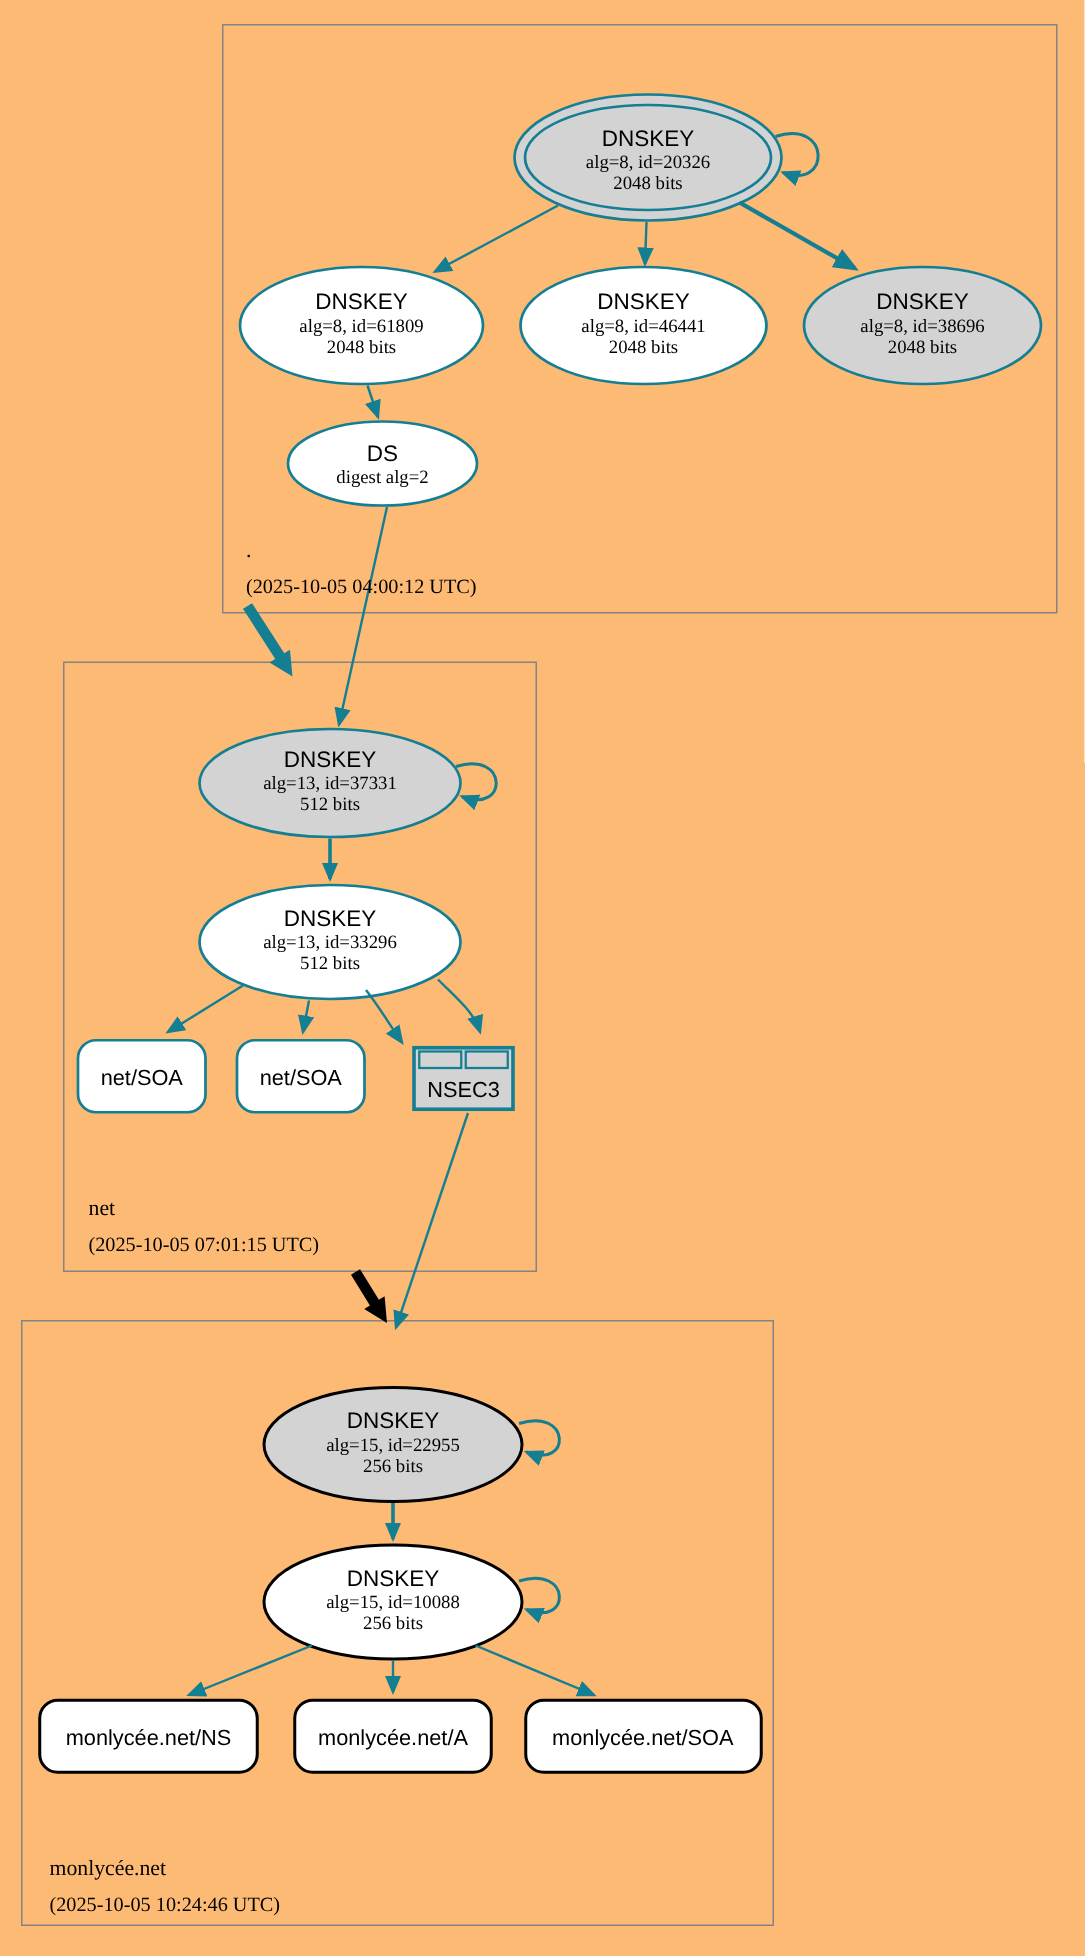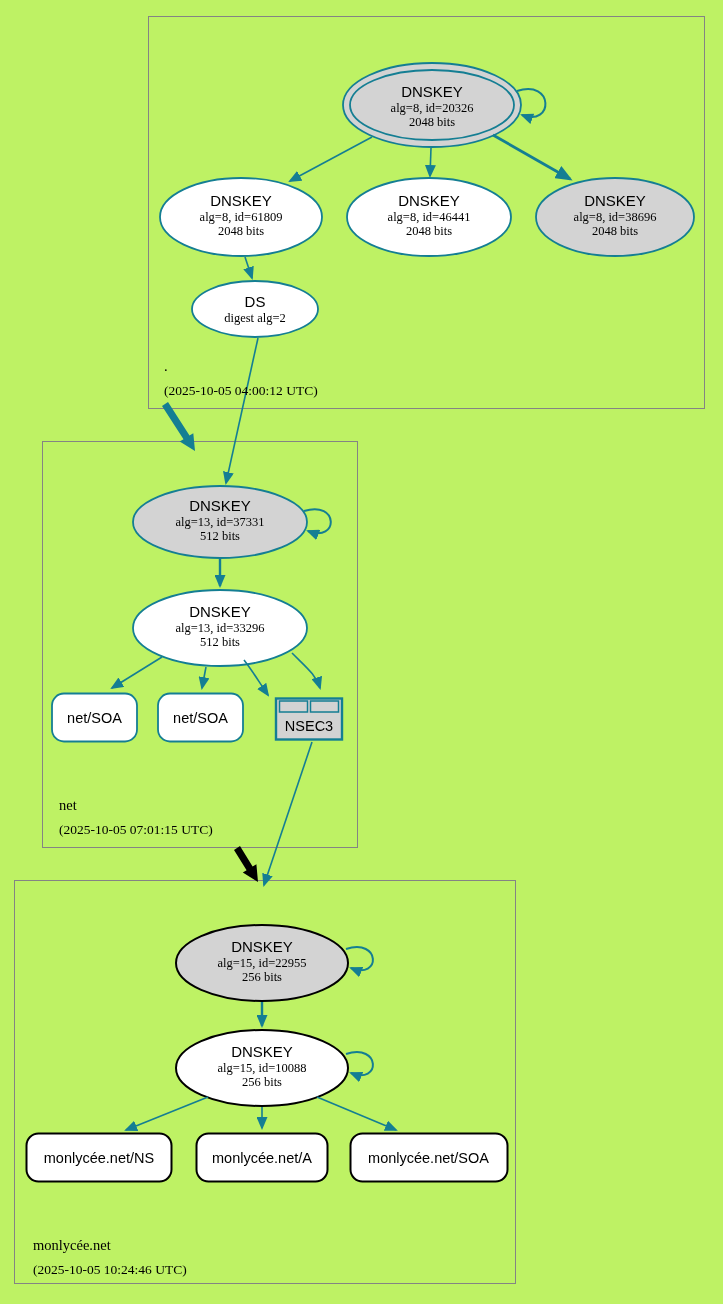--- a/index.html
+++ b/index.html
@@ -1,16 +1,16 @@
 <!DOCTYPE html>
 <html><head>
 <meta charset="utf-8">
 <style>
   html,body{margin:0;padding:0;background:#ffffff;}
-  .stage{position:relative;width:723px;height:1304px;background:#bef264;}
+  .stage{position:relative;width:723px;height:1304px;background:#fdba74;}
   svg{display:block;}
   .zone-box{fill:none;stroke:#848484;stroke-width:1;}
   .edge{stroke:#147e93;stroke-width:1.6;fill:none;}
   .edge-med{stroke:#147e93;stroke-width:2.4;fill:none;}
   .edge-thick{stroke:#147e93;stroke-width:2.8;fill:none;}
   .loop{stroke:#147e93;stroke-width:2;fill:none;}
   .n-teal{stroke:#147e93;stroke-width:1.8;fill:#ffffff;}
   .n-teal-gray{stroke:#147e93;stroke-width:1.8;fill:#d3d3d3;}
   .n-black{stroke:#000000;stroke-width:2;fill:#ffffff;}
   .n-black-gray{stroke:#000000;stroke-width:2;fill:#d3d3d3;}

